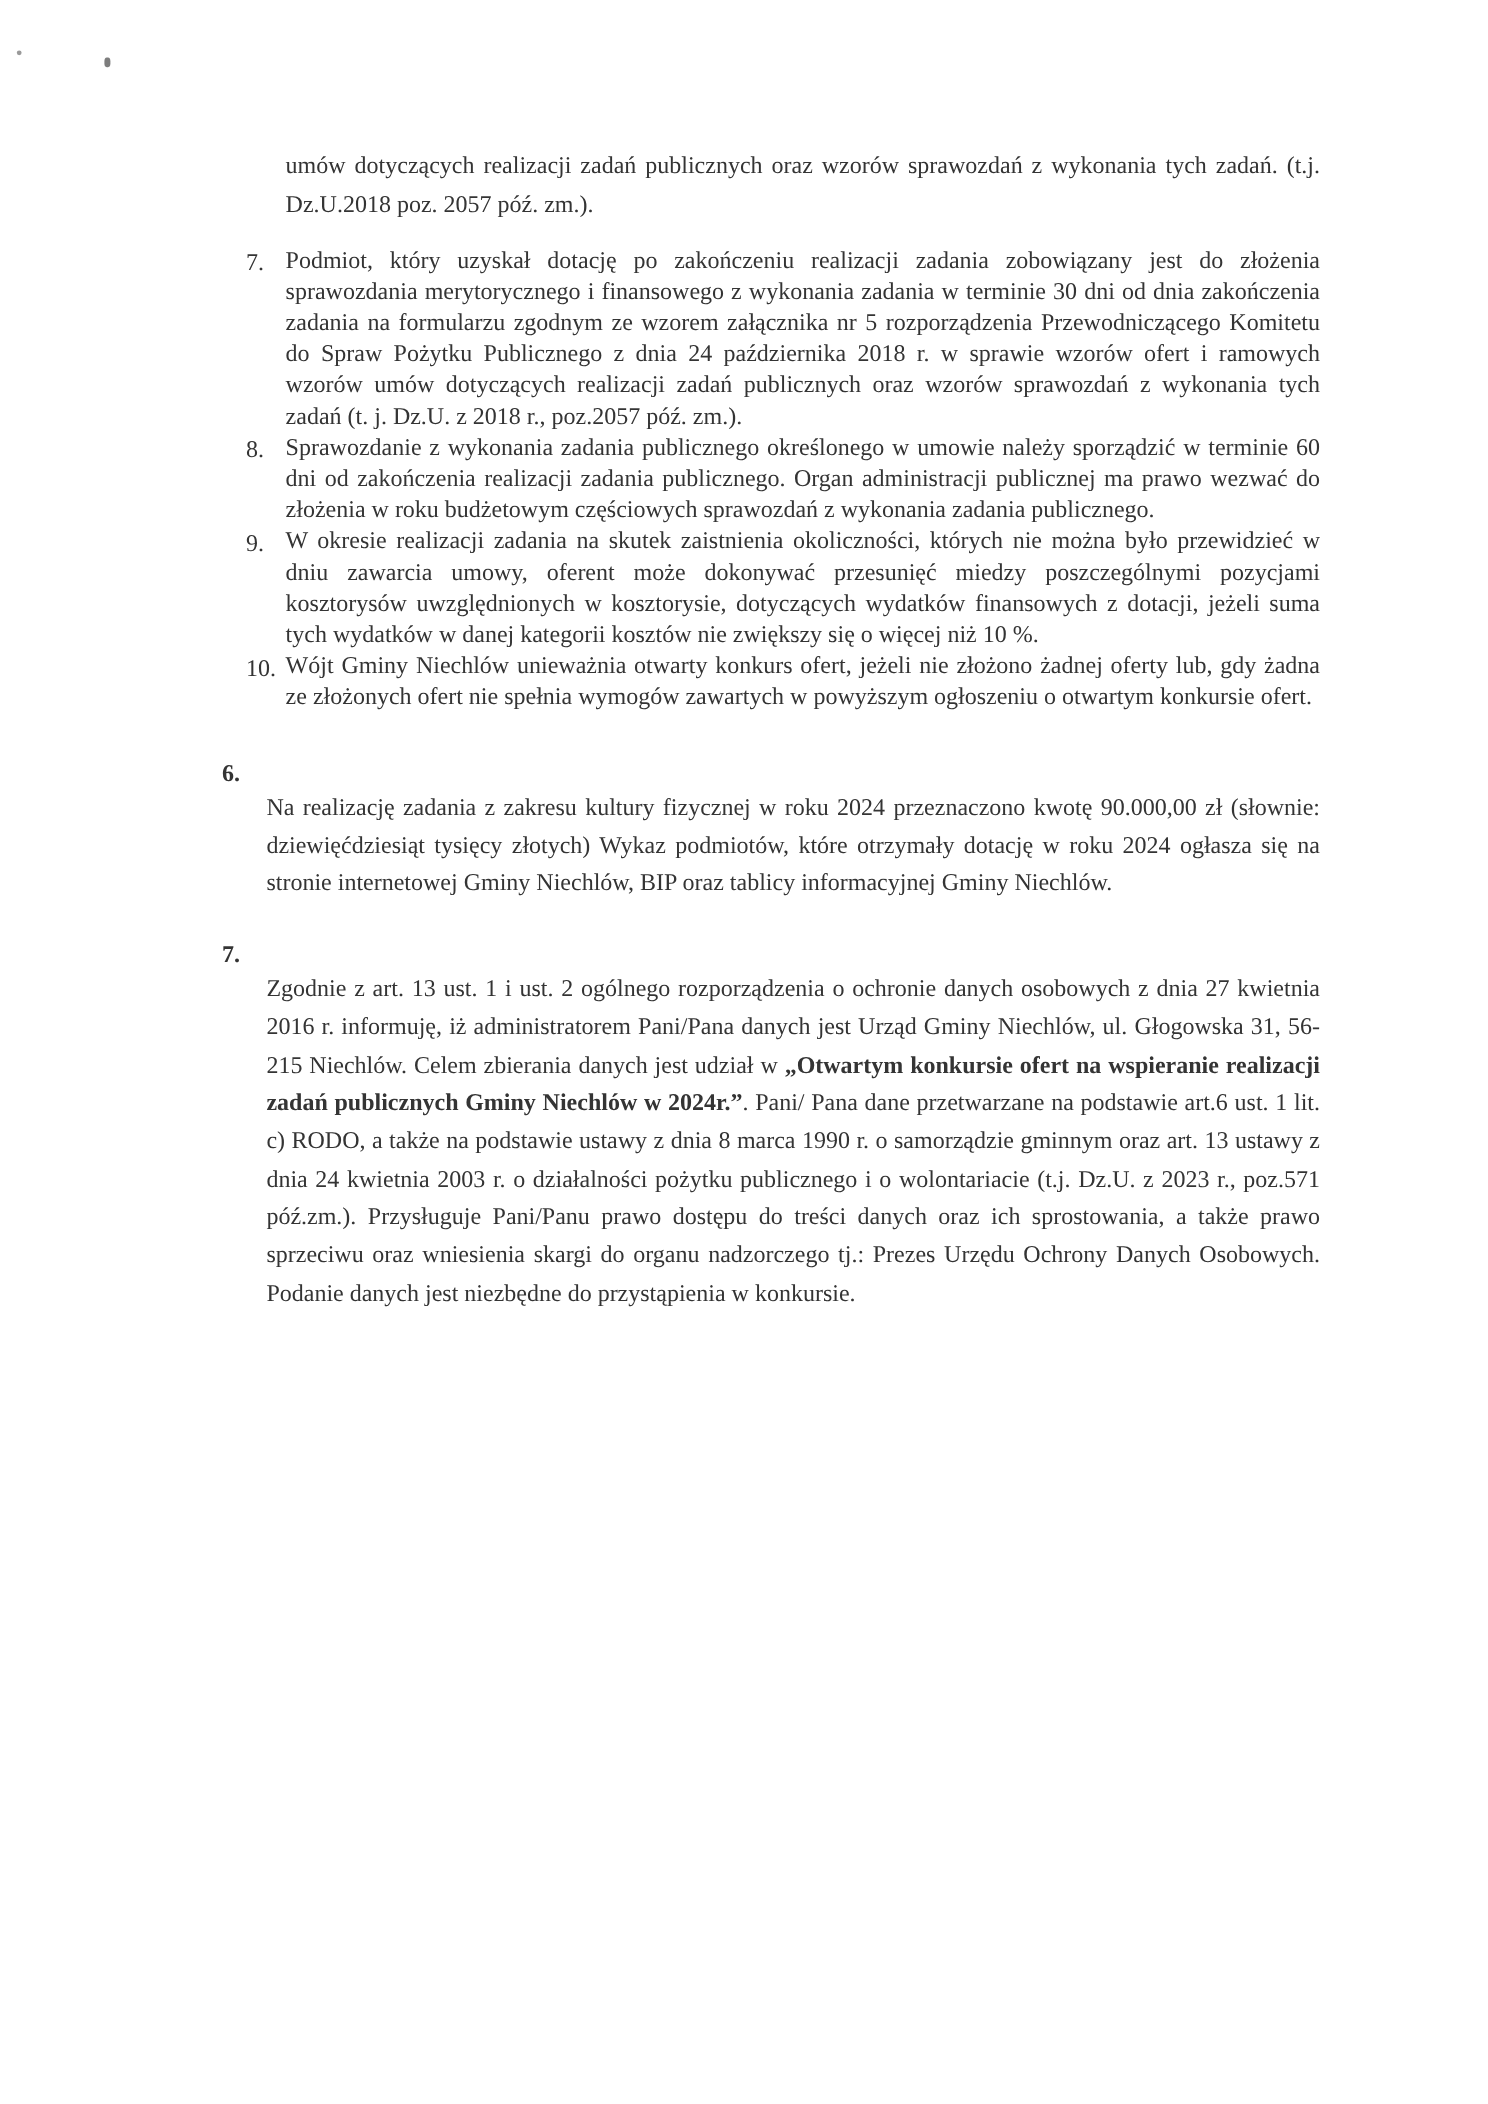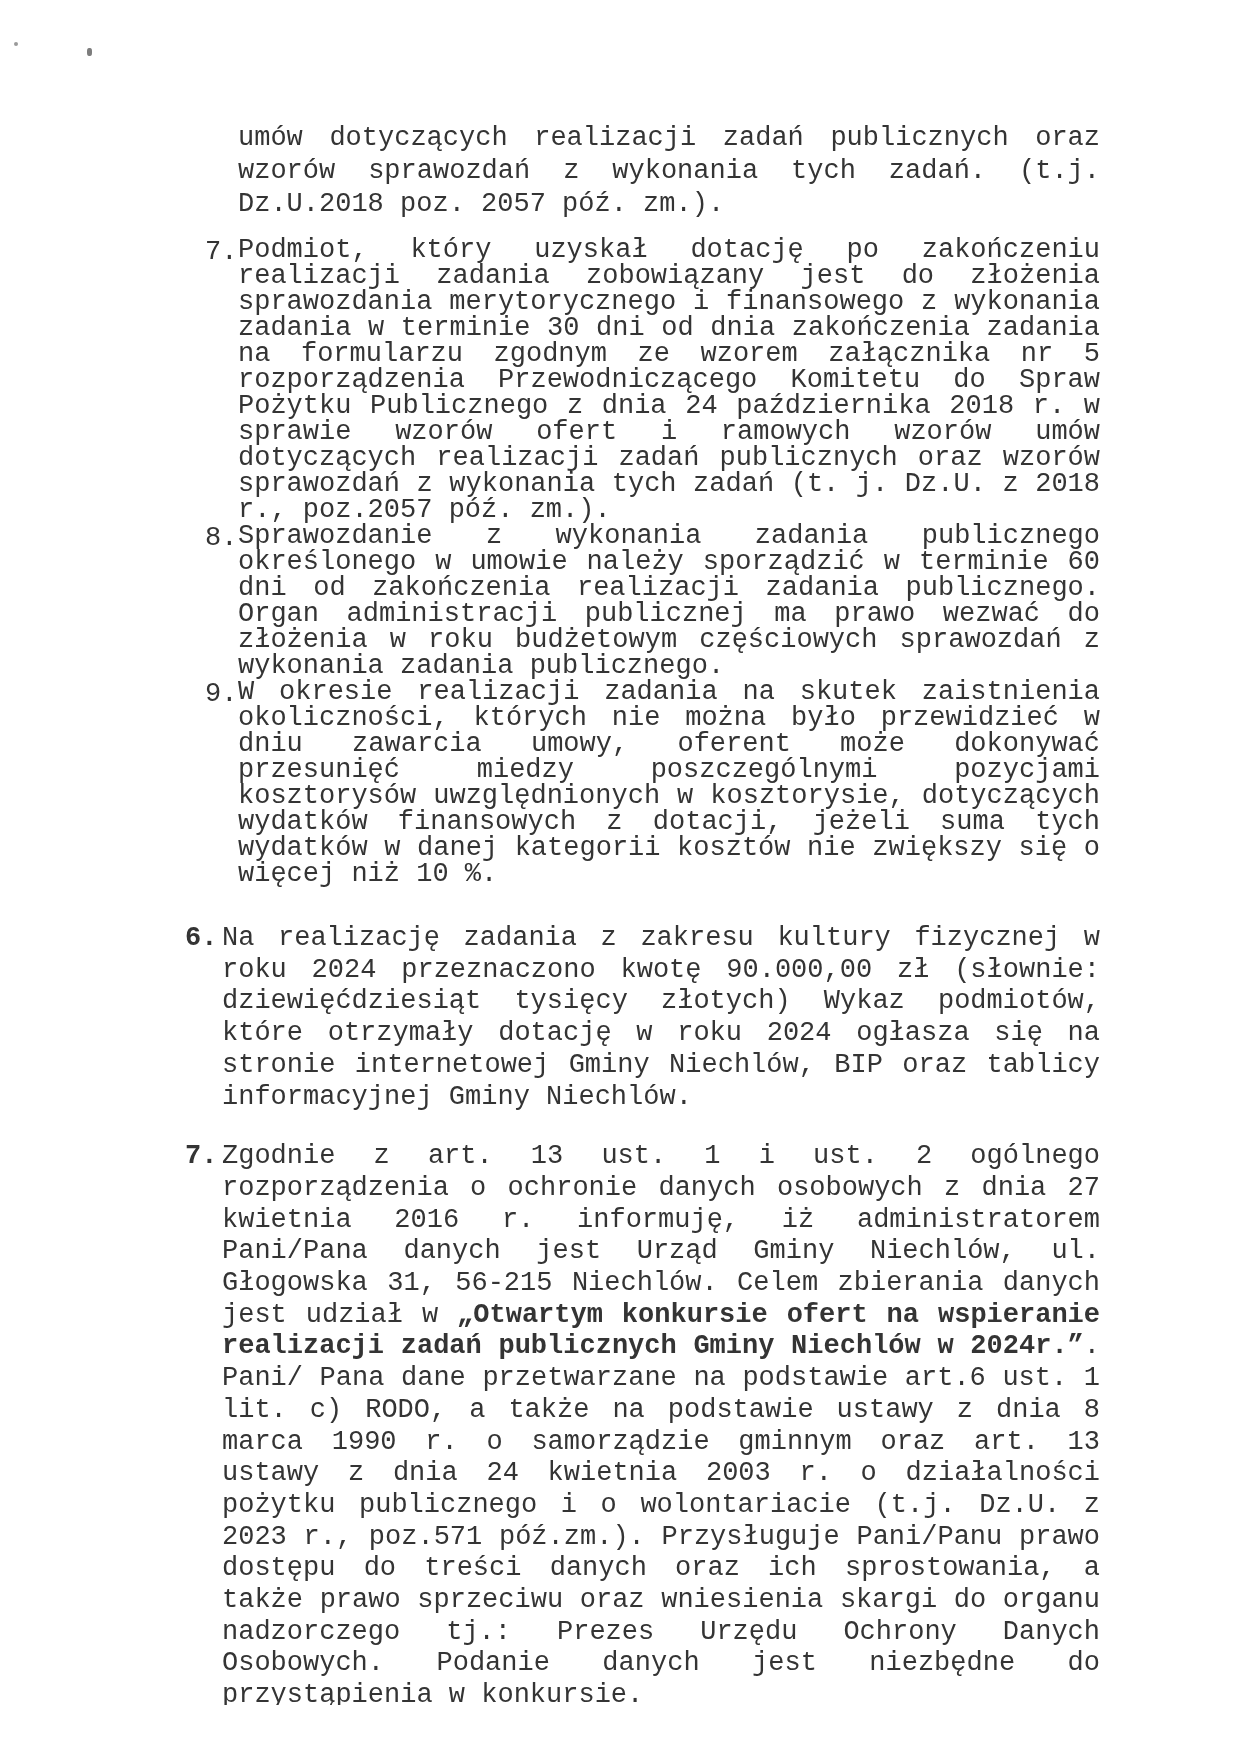--- a/index.html
+++ b/index.html
@@ -2,44 +2,44 @@
 <html lang="pl"><head>
 <meta charset="utf-8">
 <style>
   html, body { margin: 0; padding: 0; }
   body { background: #ffffff; }
   .page {
     position: relative;
     width: 1240px;
     height: 1705px;
     background: #ffffff;
-    font-family: Liberation Mono, monospace;
+    font-family: Liberation Serif, serif;
     color: #343434;
-    font-size: 27px;
+    font-size: 20px;
     overflow: hidden;
   }
   .artifact-dot { position: absolute; border-radius: 50%; }
   .dot1 { left: 14px; top: 42px; width: 4px; height: 4px; background: #9a9a9a; }
   .dot2 { left: 87px; top: 48px; width: 5px; height: 8px; background: #7d7d7d; border-radius: 40%; }
 
   .intro {
     margin: 122px 140px 16px 238px;
     line-height: 33px;
     text-align: justify;
   }
   .sublist { margin: 0 140px 0 205px; }
   .subitem { display: flex; align-items: flex-start; }
   .subitem .num { flex: 0 0 33px; line-height: 31.7px; }
   .subitem .txt { flex: 1 1 auto; text-align: justify; line-height: 26px; }
 
   .mainlist { margin: 36px 140px 0 185px; }
   .mainitem { display: flex; align-items: flex-start; }
   .mainitem + .mainitem { margin-top: 28px; }
   .mainitem .num { flex: 0 0 37px; font-weight: bold; line-height: 31.7px; }
-  .mainitem .txt { flex: 1 1 auto; text-align: justify; line-height: 31.7px; }
+  .mainitem .txt { flex: 1 1 auto; text-align: justify; line-height: 31.7px; margin-top: 28px; }
   .mainitem .txt b { font-weight: bold; }
 </style>
 </head>
 <body>
 
 <div class="page">
 
   <div class="artifact-dot dot1"></div>
   <div class="artifact-dot dot2"></div>
 
@@ -51,20 +51,24 @@
       <div class="txt">Podmiot, który uzyskał dotację po zakończeniu realizacji zadania zobowiązany jest do złożenia sprawozdania merytorycznego i finansowego z wykonania zadania w terminie 30 dni od dnia zakończenia zadania na formularzu zgodnym ze wzorem załącznika nr 5 rozporządzenia Przewodniczącego Komitetu do Spraw Pożytku Publicznego z dnia 24 października 2018 r. w sprawie wzorów ofert i ramowych wzorów umów dotyczących realizacji zadań publicznych oraz wzorów sprawozdań z wykonania tych zadań (t. j. Dz.U. z 2018 r., poz.2057 póź. zm.).</div>
     </div>
     <div class="subitem">
       <span class="num">8.</span>
       <div class="txt">Sprawozdanie z wykonania zadania publicznego określonego w umowie należy sporządzić w terminie 60 dni od zakończenia realizacji zadania publicznego. Organ administracji publicznej ma prawo wezwać do złożenia w roku budżetowym częściowych sprawozdań z wykonania zadania publicznego.</div>
     </div>
     <div class="subitem">
       <span class="num">9.</span>
       <div class="txt">W okresie realizacji zadania na skutek zaistnienia okoliczności, których nie można było przewidzieć w dniu zawarcia umowy, oferent może dokonywać przesunięć miedzy poszczególnymi pozycjami kosztorysów uwzględnionych w kosztorysie, dotyczących wydatków finansowych z dotacji, jeżeli suma tych wydatków w danej kategorii kosztów nie zwiększy się o więcej niż 10 %.</div>
     </div>
+    <div class="subitem">
+      <span class="num">10.</span>
+      <div class="txt">Wójt Gminy Niechlów unieważnia otwarty konkurs ofert, jeżeli nie złożono żadnej oferty lub, gdy żadna ze złożonych ofert nie spełnia wymogów zawartych w powyższym ogłoszeniu o otwartym konkursie ofert.</div>
+    </div>
   </div>
 
   <div class="mainlist">
     <div class="mainitem">
       <span class="num">6.</span>
       <div class="txt">Na realizację zadania z zakresu kultury fizycznej w roku 2024 przeznaczono kwotę 90.000,00 zł (słownie: dziewięćdziesiąt tysięcy złotych) Wykaz podmiotów, które otrzymały dotację w roku 2024 ogłasza się na stronie internetowej Gminy Niechlów, BIP oraz tablicy informacyjnej Gminy Niechlów.</div>
     </div>
     <div class="mainitem">
       <span class="num">7.</span>
       <div class="txt"><span>Zgodnie z art. 13 ust. 1 i ust. 2 ogólnego rozporządzenia o ochronie danych osobowych z dnia 27 kwietnia 2016 r. informuję, iż administratorem Pani/Pana danych jest Urząd Gminy Niechlów, ul. Głogowska 31, 56-215 Niechlów. Celem zbierania danych jest udział w </span><b>„Otwartym konkursie ofert na wspieranie realizacji zadań publicznych Gminy Niechlów w 2024r.”</b><span>. Pani/ Pana dane przetwarzane na podstawie art.6 ust. 1 lit. c) RODO, a także na podstawie ustawy z dnia 8 marca 1990 r. o samorządzie gminnym oraz art. 13 ustawy z dnia 24 kwietnia 2003 r. o działalności pożytku publicznego i o wolontariacie (t.j. Dz.U. z 2023 r., poz.571 póź.zm.).  Przysługuje Pani/Panu prawo dostępu do treści danych oraz ich sprostowania, a także prawo sprzeciwu oraz wniesienia skargi do organu nadzorczego tj.: Prezes Urzędu Ochrony Danych Osobowych. Podanie danych jest niezbędne do przystąpienia w konkursie.</span></div>

